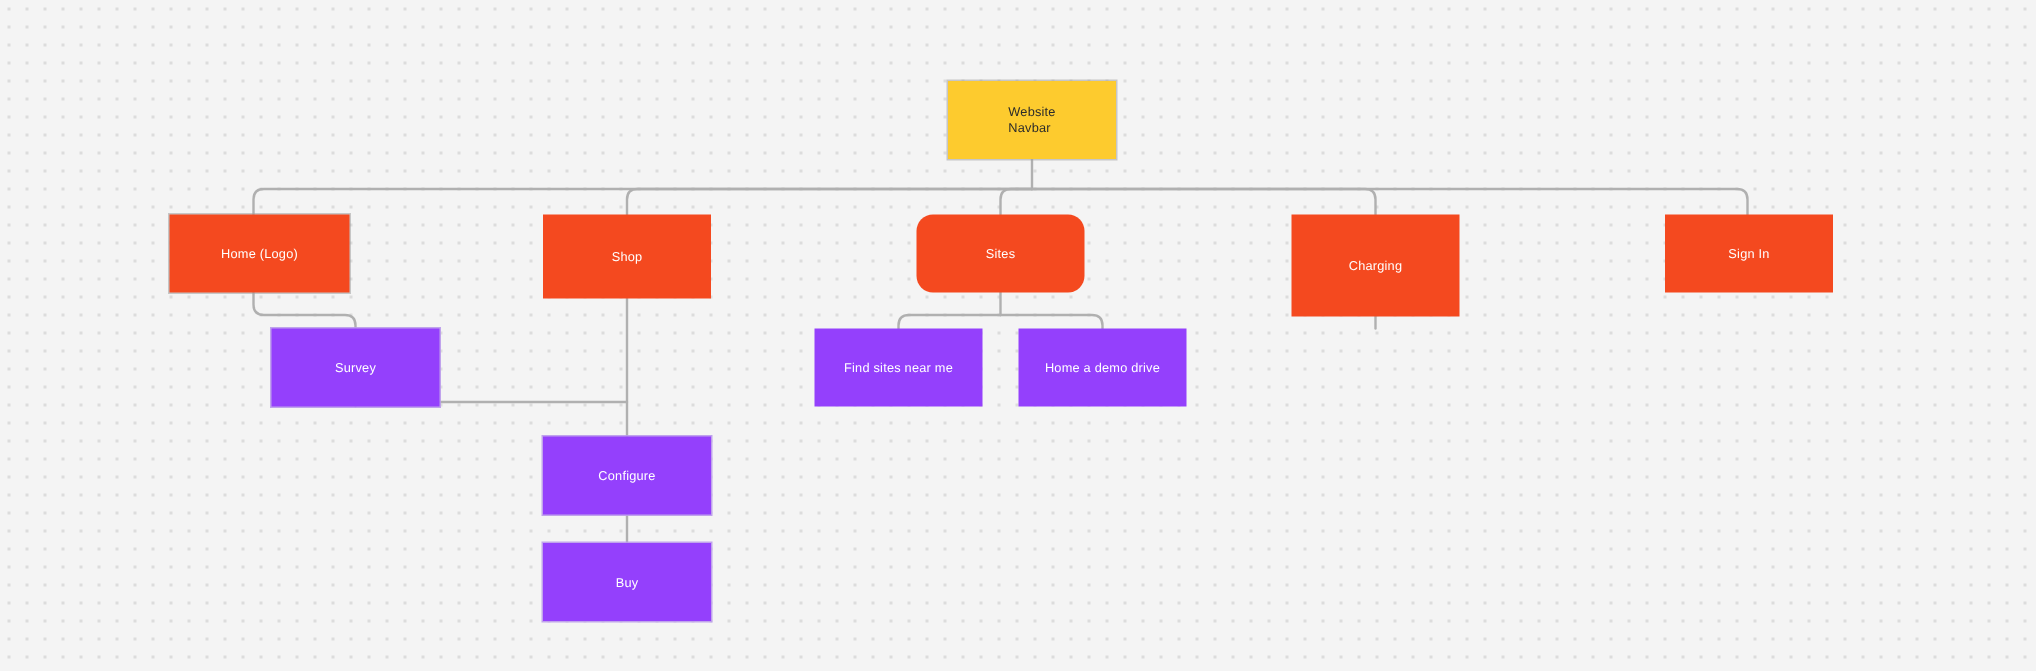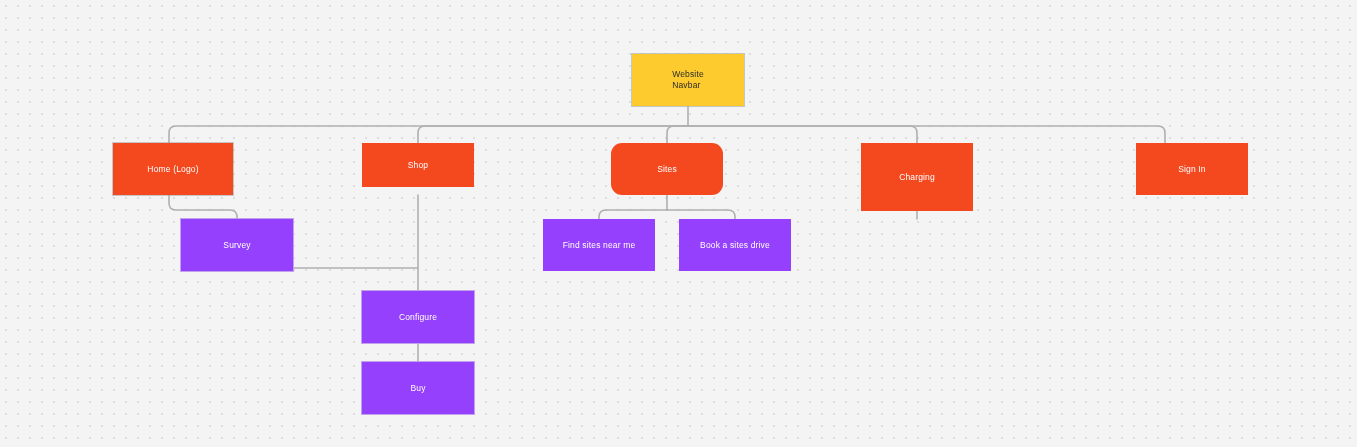--- a/index.html
+++ b/index.html
@@ -111,46 +111,46 @@
 
   <div class="node root outlined" style="left:632px; top:54px; width:112px; height:52px;">
     <span class="node-label">Website
 Navbar</span>
   </div>
 
   <div class="node section outlined" style="left:113px; top:143px; width:120px; height:52px;">
     <span class="node-label">Home (Logo)</span>
   </div>
 
-  <div class="node section" style="left:362px; top:143px; width:112px; height:44px;">
+  <div class="node section" style="left:362px; top:143px; width:112px; height:56px;">
     <span class="node-label">Shop</span>
   </div>
 
   <div class="node section" style="left:611px; top:143px; width:112px; height:52px;border-radius:11px;">
     <span class="node-label">Sites</span>
   </div>
 
   <div class="node section" style="left:861px; top:143px; width:112px; height:68px;">
     <span class="node-label">Charging</span>
   </div>
 
-  <div class="node section" style="left:1110px; top:143px; width:112px; height:52px;margin-left:26px;">
+  <div class="node section" style="left:1110px; top:143px; width:112px; height:52px;">
     <span class="node-label">Sign In</span>
   </div>
 
   <div class="node leaf outlined-purple" style="left:181px; top:219px; width:112px; height:52px;">
     <span class="node-label">Survey</span>
   </div>
 
   <div class="node leaf" style="left:543px; top:219px; width:112px; height:52px;">
     <span class="node-label">Find sites near me</span>
   </div>
 
   <div class="node leaf" style="left:679px; top:219px; width:112px; height:52px;">
-    <span class="node-label">Book a sites drive</span>
+    <span class="node-label">Home a demo drive</span>
   </div>
 
 
   <div class="node leaf outlined-purple" style="left:362px; top:291px; width:112px; height:52px;">
     <span class="node-label">Configure</span>
   </div>
 
   <div class="node leaf outlined-purple" style="left:362px; top:362px; width:112px; height:52px;">
     <span class="node-label">Buy</span>
   </div>

